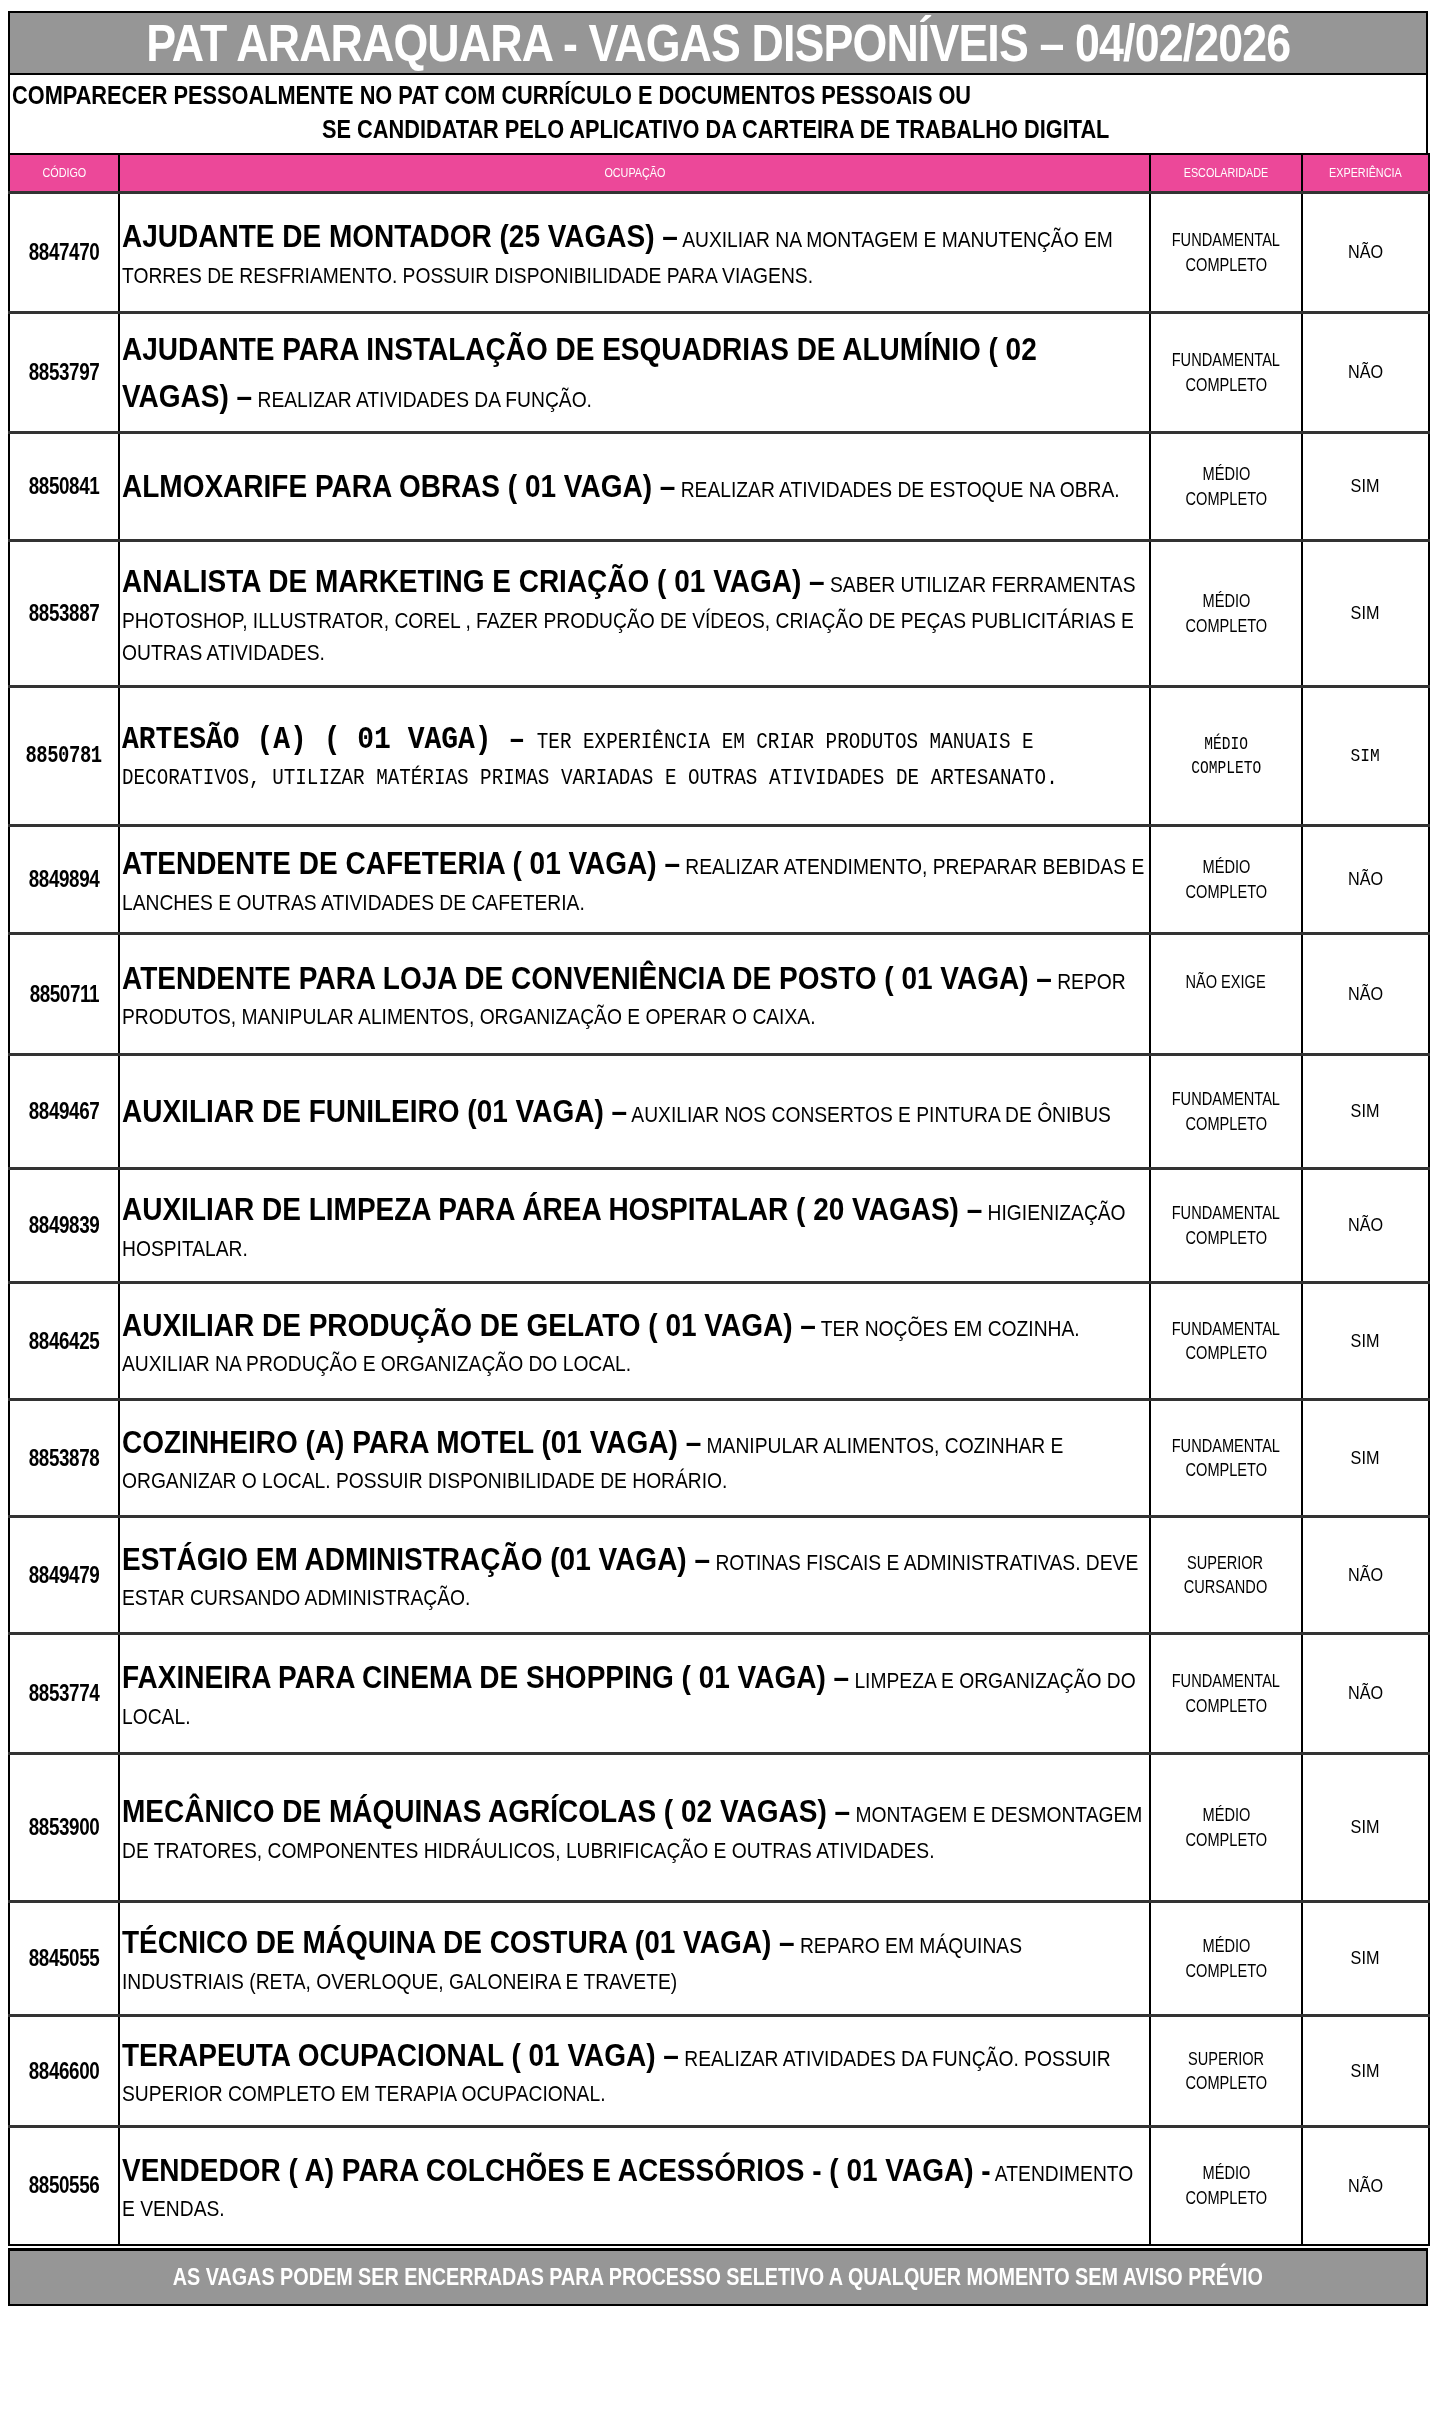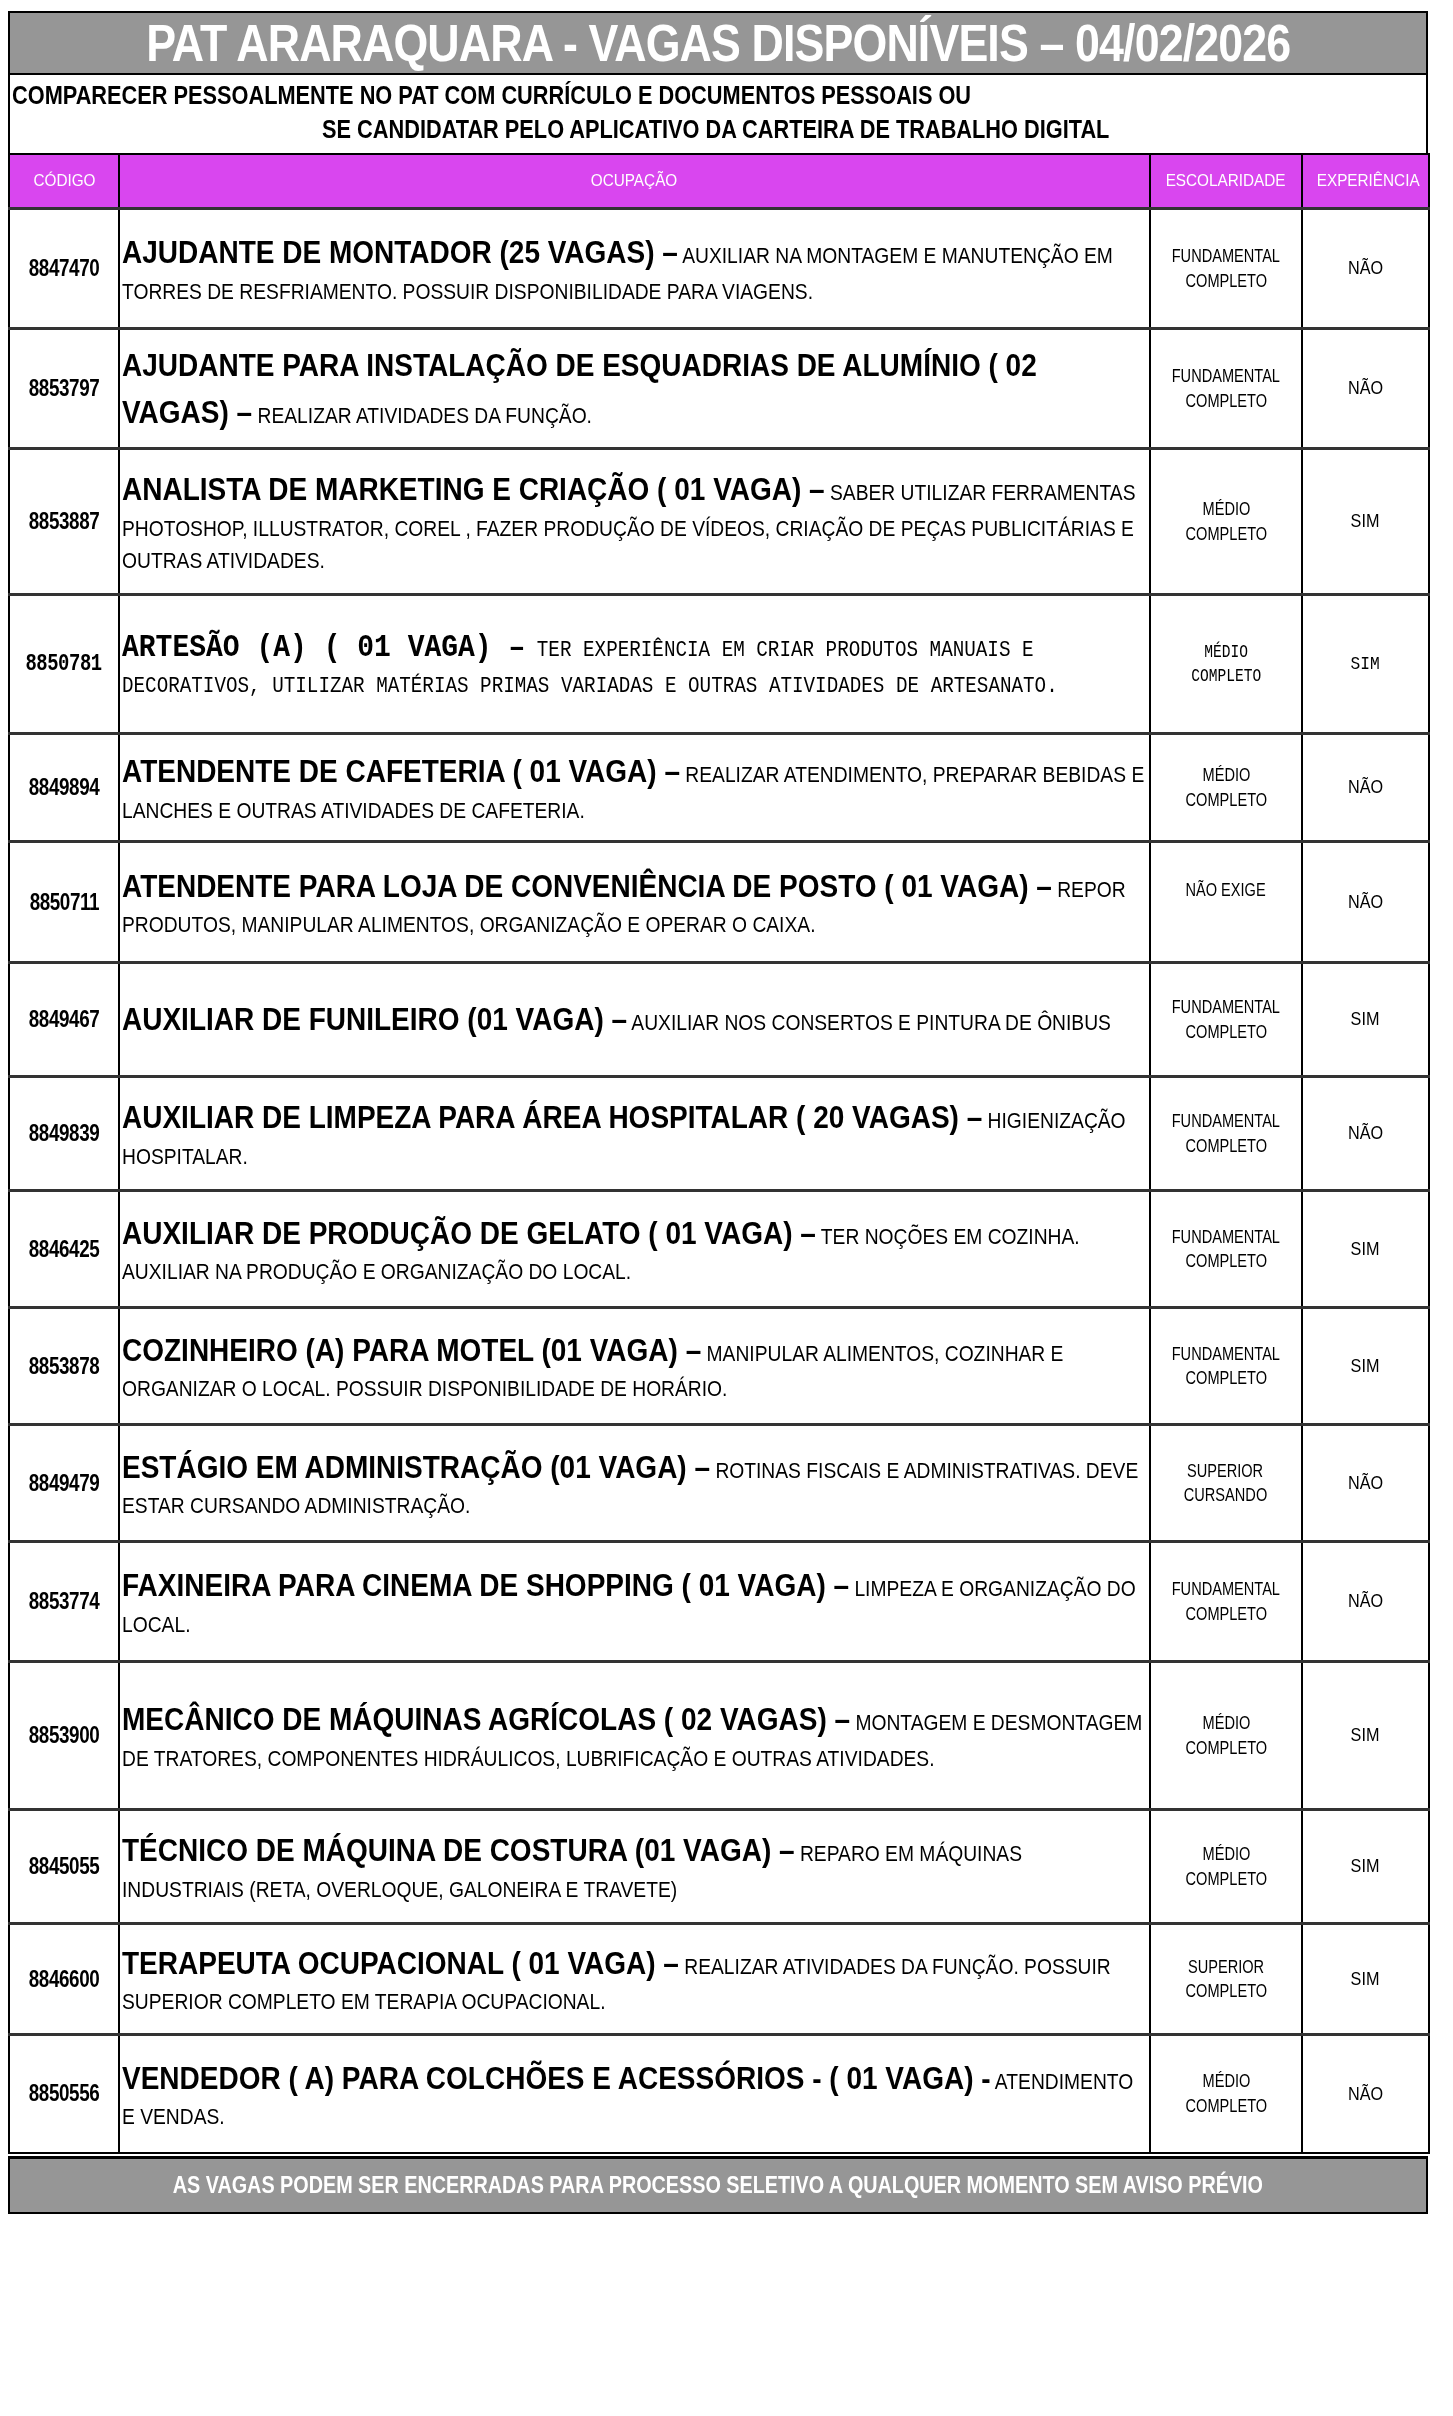--- a/index.html
+++ b/index.html
@@ -11,22 +11,22 @@
   .title-band span { color: #fff; font-weight: bold; font-size: 52px; letter-spacing: -1px;
                      transform: scaleX(0.86); white-space: nowrap; display: inline-block; }
   .notice { height: 78px; border-left: 2px solid #000; border-right: 2px solid #000; box-sizing: border-box;
             position: relative; }
   .notice .l1 { position: absolute; left: 2px; top: 6px; font-weight: bold; font-size: 25px;
                 transform: scaleX(0.87); transform-origin: left center; white-space: nowrap; }
   .notice .l2 { position: absolute; left: 312px; top: 40px; font-weight: bold; font-size: 25px;
                 transform: scaleX(0.87); transform-origin: left center; white-space: nowrap; }
   table { border-collapse: collapse; width: 1420px; table-layout: fixed; }
   col.c-code { width: 110px; } col.c-occ { width: 1031px; } col.c-esc { width: 152px; } col.c-exp { width: 127px; }
-  th { background: #d946ef; color: #fff; font-weight: normal; font-size: 17px; height: 36px;
-       border: 2px solid #000; padding: 8px; white-space: nowrap; overflow: hidden; }
+  th { background: #ec4899; color: #fff; font-weight: normal; font-size: 12px; height: 36px;
+       border: 2px solid #000; padding: 0; white-space: nowrap; overflow: hidden; }
   th span { display: inline-block; transform: scaleX(0.9); }
   td { border: 2px solid #000; border-top: 3px solid #333; padding: 0; vertical-align: middle; }
   td.code { text-align: center; font-weight: bold; font-size: 23px; }
   td.code span { display: inline-block; transform: scaleX(0.82); letter-spacing: -0.5px; }
   td.occ { padding: 2px 6px 2px 2px; }
   .occ-wrap { width: 1170px; transform: scaleX(0.875); transform-origin: left center; line-height: 1.45; }
   .job-title { font-weight: bold; font-size: 32px; }
   .job-desc { font-size: 22px; }
   td.esc, td.exp { text-align: center; font-size: 18px; line-height: 1.35; }
   td.esc span, td.exp span { display: inline-block; transform: scaleX(0.9); }
@@ -70,20 +70,28 @@
           <td class="exp"><span>NÃO</span></td>
         </tr>
         <tr style="height: 120px;">
           <td class="code"><span>8853797</span></td>
           <td class="occ">
             <div class="occ-wrap"><span class="job-title">AJUDANTE PARA INSTALAÇÃO DE ESQUADRIAS DE ALUMÍNIO ( 02 VAGAS) –</span><span class="job-desc"> REALIZAR ATIVIDADES DA FUNÇÃO.</span></div>
           </td>
           <td class="esc"><span><span>FUNDAMENTAL</span><br><span>COMPLETO</span></span></td>
           <td class="exp"><span>NÃO</span></td>
         </tr>
+        <tr style="height: 108px;">
+          <td class="code"><span>8850841</span></td>
+          <td class="occ">
+            <div class="occ-wrap"><span class="job-title">ALMOXARIFE  PARA OBRAS ( 01 VAGA) –</span><span class="job-desc"> REALIZAR ATIVIDADES DE ESTOQUE NA OBRA.</span></div>
+          </td>
+          <td class="esc"><span><span>MÉDIO</span><br><span>COMPLETO</span></span></td>
+          <td class="exp"><span>SIM</span></td>
+        </tr>
         <tr style="height: 146px;">
           <td class="code"><span>8853887</span></td>
           <td class="occ">
             <div class="occ-wrap"><span class="job-title">ANALISTA DE MARKETING E CRIAÇÃO ( 01 VAGA) –</span><span class="job-desc">  SABER UTILIZAR FERRAMENTAS PHOTOSHOP, ILLUSTRATOR, COREL , FAZER  PRODUÇÃO DE VÍDEOS, CRIAÇÃO DE PEÇAS PUBLICITÁRIAS E OUTRAS ATIVIDADES.</span></div>
           </td>
           <td class="esc"><span><span>MÉDIO</span><br><span>COMPLETO</span></span></td>
           <td class="exp"><span>SIM</span></td>
         </tr>
         <tr style="height: 139px; font-family: Liberation Mono, monospace;">
           <td class="code"><span>8850781</span></td>

